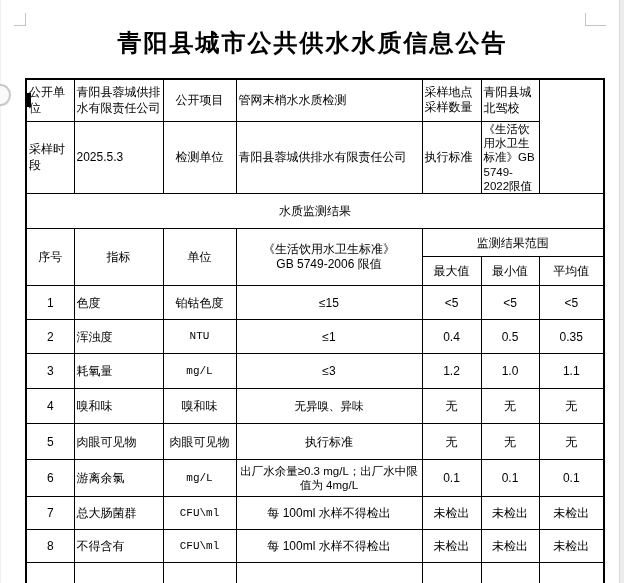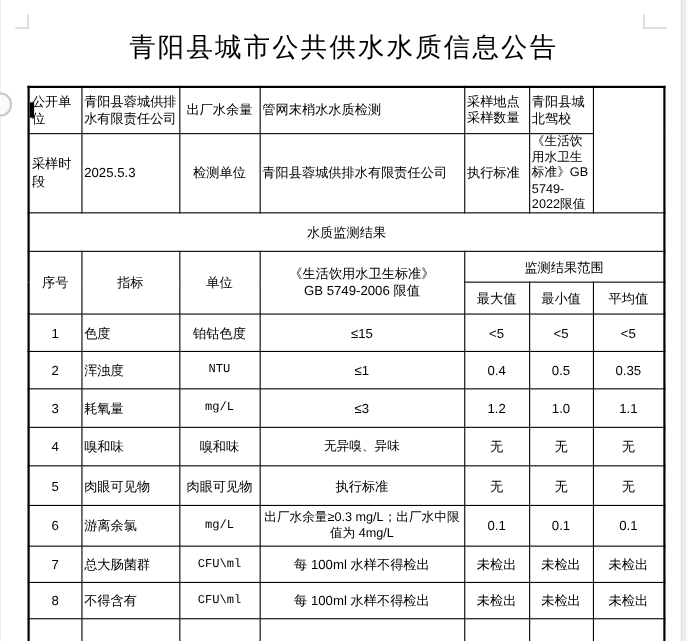--- a/index.html
+++ b/index.html
@@ -11,21 +11,21 @@
   
   .edge-band{position:absolute;top:0;left:619px;width:4px;height:583px;background:#ececec;border-left:1px solid #d9d9d9;}
   .left-edge-line{position:absolute;top:0;left:0;width:1px;height:583px;background:#f0f0f0;}
   .left-arc{position:absolute;left:-9px;top:84px;width:16px;height:18px;border:2px solid #c9c9c9;border-radius:50%;background:#fafafa;}
   .cropmark{position:absolute;}
   .cropmark.tl{left:14px;top:13px;width:11px;height:12px;border-right:1px solid #c4c4c4;border-bottom:1px solid #c4c4c4;}
   .cropmark.tr{left:585px;top:13px;width:20px;height:12px;border-left:1px solid #c4c4c4;border-bottom:1px solid #c4c4c4;}
 
   .doc-title{
     position:absolute;top:27px;left:0;width:625px;text-align:center;
-    font-size:24px;font-weight:normal;letter-spacing:2px;white-space:nowrap;
+    font-size:24px;font-weight:bold;letter-spacing:2px;white-space:nowrap;
   }
 
   table.main{
     position:absolute;left:25px;top:78px;width:578px;
     border-collapse:collapse;table-layout:fixed;
     border:2px solid #000;
   }
   td{border:1px solid #000;font-size:12px;padding:0 2px;vertical-align:middle;line-height:1.35;overflow:hidden;}
   .ta-c{text-align:center;}
   .ta-l{text-align:left;}
@@ -59,21 +59,21 @@
         <col style="width:65px">
     </colgroup>
 
     <tbody>
         <tr style="height:42px">
       <td class="ta-l rel">
         <span class="caret"></span>
         <span>公开单位</span>
       </td>
       <td class="ta-l">青阳县蓉城供排水有限责任公司</td>
-      <td class="ta-c">出厂水余量</td>
+      <td class="ta-c">公开项目</td>
       <td class="ta-l">管网末梢水水质检测</td>
       <td class="ta-l lh-t">
         <div>采样地点</div>
         <div>采样数量</div>
       </td>
       <td class="ta-l">青阳县城北驾校</td>
     </tr>
 
     <tr style="height:45px">
       <td class="ta-l">采样时段</td>

